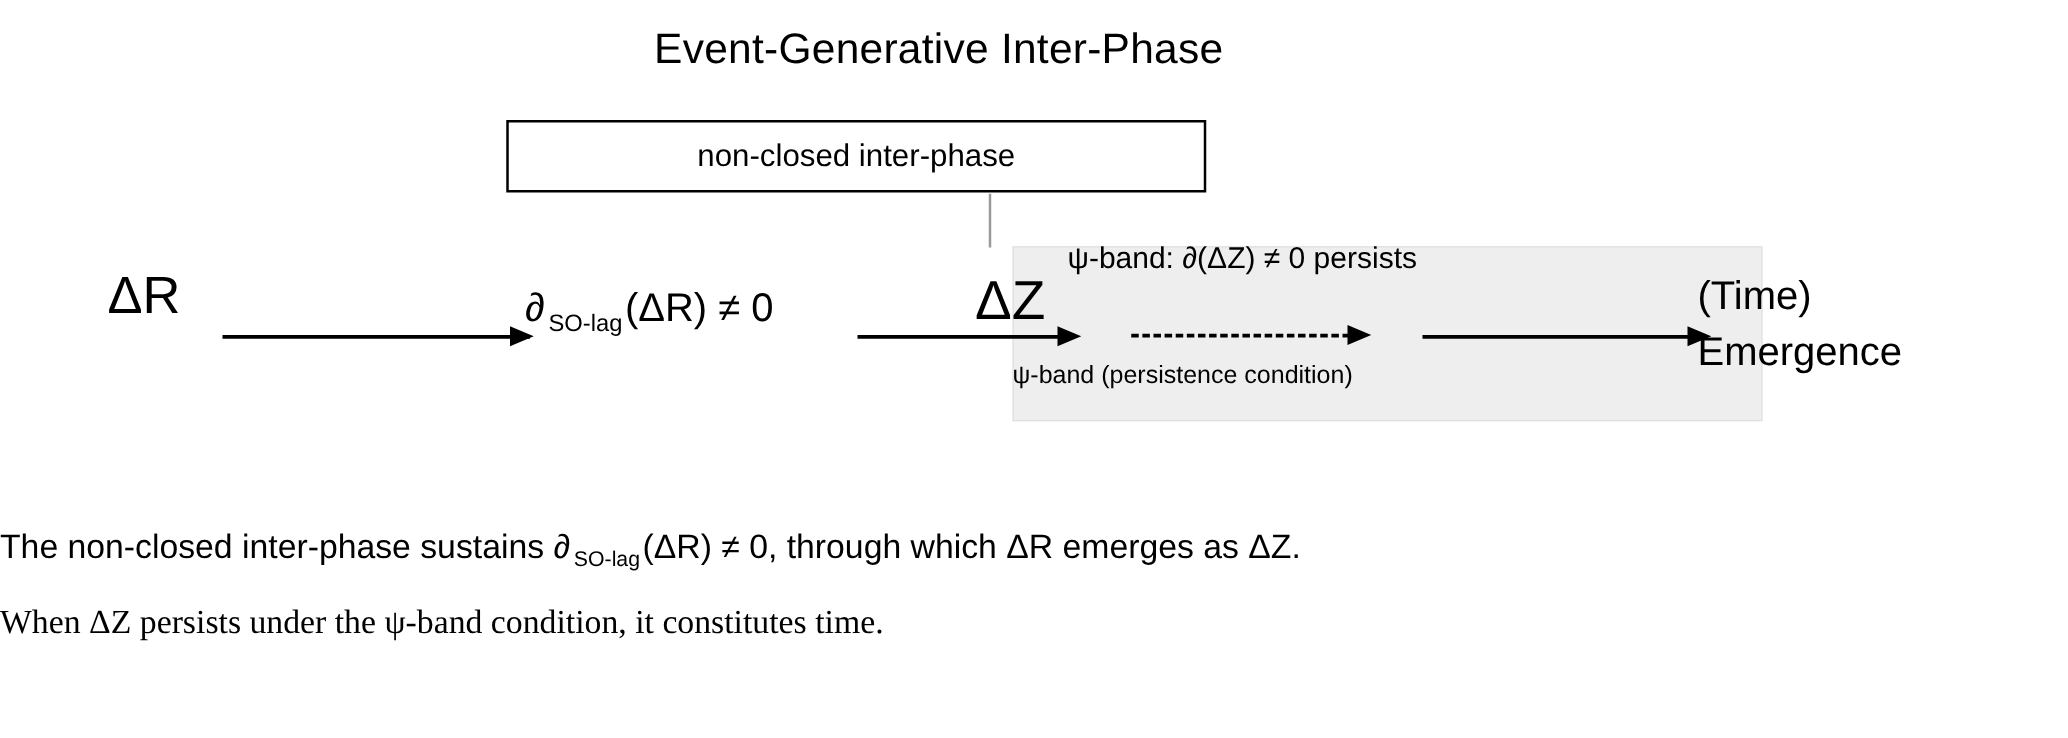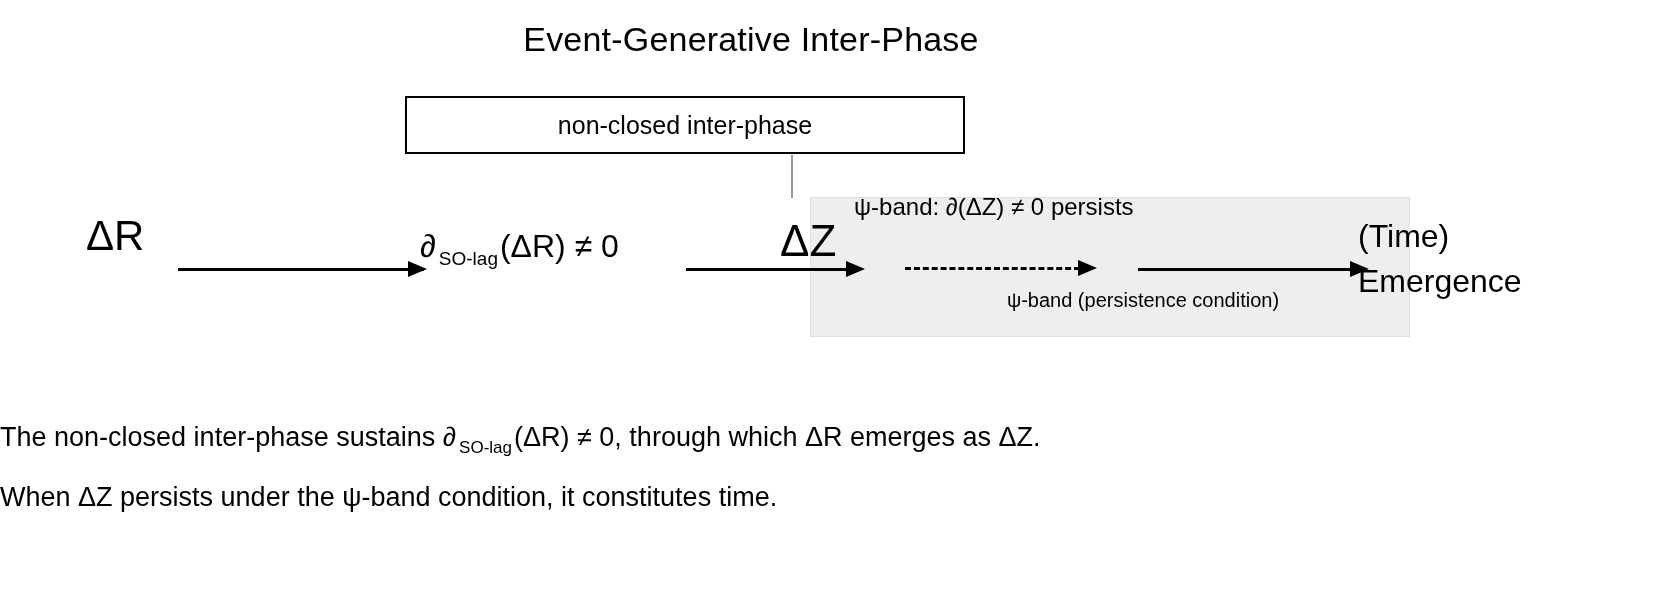--- a/index.html
+++ b/index.html
@@ -148,24 +148,23 @@
     top: 260px;
     width: 0; height: 0;
     border-left: 19px solid #000000;
     border-top: 8px solid transparent;
     border-bottom: 8px solid transparent;
   }
   #psi-bottom-label {
     left: 810px;
     top: 289px;
     width: 570px;
-    text-align: center;
+    text-align: left;
     font-size: 20px;
     white-space: nowrap;
-    padding-left: 48px;
   }
 
   #arrow3 {
     left: 1138px;
     top: 268px;
     width: 218px;
     height: 2.5px;
     background: #000000;
   }
   #arrow3-head {
@@ -186,21 +185,21 @@
   }
 
   
   .caption-line {
     left: 0;
     width: 1500px;
     font-size: 27px;
     white-space: nowrap;
   }
   #caption-1 { top: 422px; }
-  #caption-2 { top: 482px; }
+  #caption-2 { top: 482px; font-family: Liberation Serif, serif; }
   .caption-line .sub {
     font-size: 17px;
     vertical-align: -0.42em;
     padding: 0 2px 0 3px;
   }
 </style>
 </head>
 <body>
 
 <div id="canvas">

